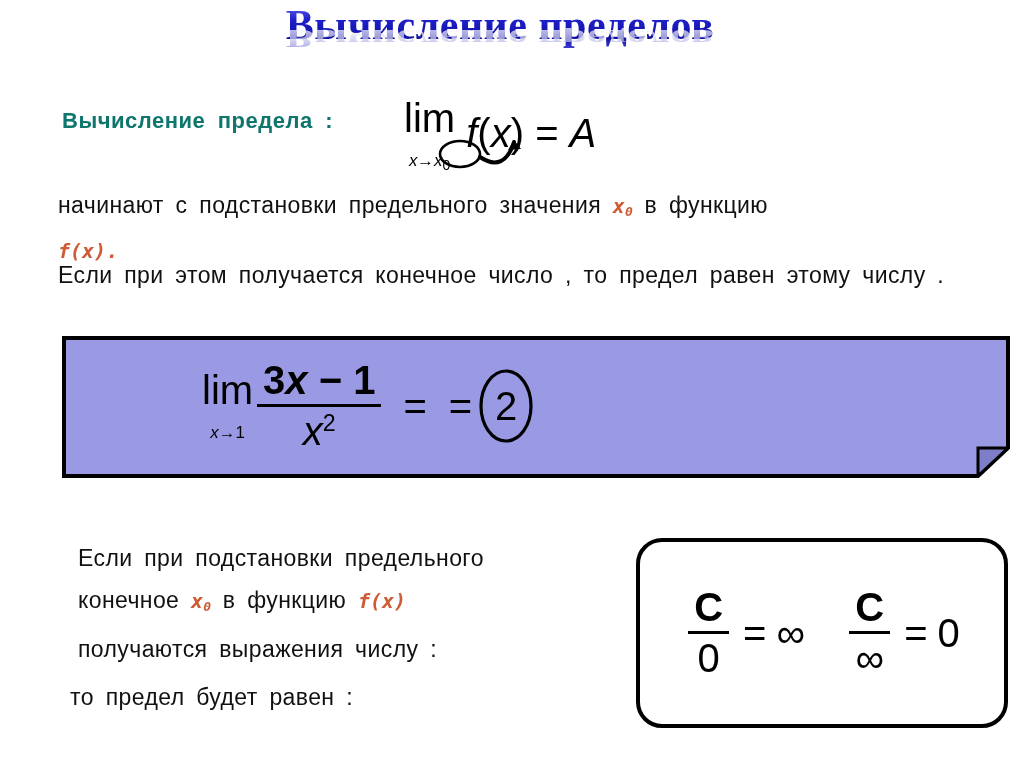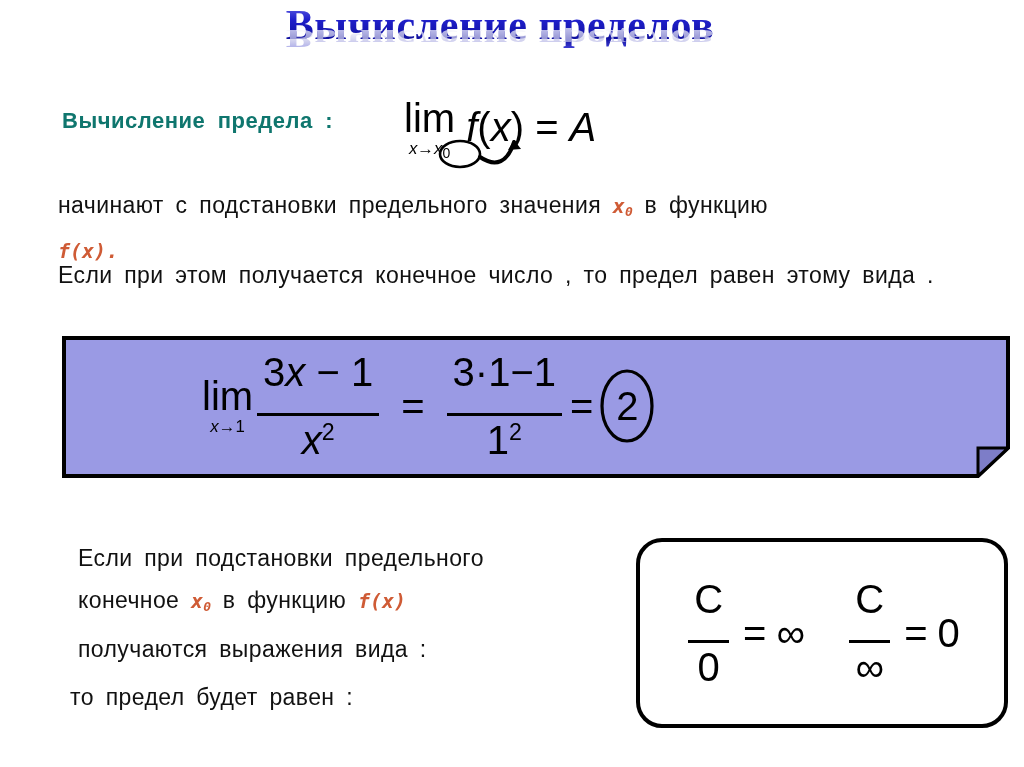--- a/index.html
+++ b/index.html
@@ -104,29 +104,29 @@
   }
   .mi { font-style: italic; }
   .limop {
     display: inline-flex;
     flex-direction: column;
     align-items: center;
     vertical-align: middle;
     justify-content: flex-end;
   }
   .limop .lim-top { font-size: 1em; line-height: 1em; }
-  .limop .lim-sub { font-size: 0.42em; line-height: 1.1em; margin-top: 2px; white-space: nowrap; }
+  .limop .lim-sub { font-size: 0.42em; line-height: 1.1em; margin-top: 14px; white-space: nowrap; }
   .frac {
     display: inline-flex;
     flex-direction: column;
     align-items: center;
     vertical-align: middle;
     margin: 0 4px;
   }
-  .frac .num { padding: 0 6px 18px 6px; }
+  .frac .num { padding: 0 6px 1px 6px; font-weight: bold; }
   .frac .den { padding: 2px 6px 0 6px; text-align: right; }
   .frac .bar {
     width: 100%;
     height: 3px;
     background: #000;
   }
   sup.exp { font-size: 0.58em; vertical-align: super; }
 
   
   #limit-formula {
@@ -254,21 +254,21 @@
     <path d="M76,59 C92,70 104,64 110,44" fill="none" stroke="#000" stroke-width="4" stroke-linecap="round"></path>
     <path d="M110,42 L104,52 L117,51 Z" fill="#000"></path>
   </svg>
 </div>
 
 <div class="body-text justified" style="left:58px; top:186px; width:900px;">
   <span>начинают  с  подстановки  предельного  значения </span><span class="accent"><span>x</span><sub>0</sub></span><span> в  функцию</span><br>
   <span class="accent">f(x).</span>
 </div>
 
-<div class="body-text justified" style="left:58px; top:256px; width:900px;">Если  при  этом  получается  конечное  число ,  то  предел  равен  этому  вида .</div>
+<div class="body-text justified" style="left:58px; top:256px; width:900px;">Если  при  этом  получается  конечное  число ,  то  предел  равен  этому  числу .</div>
 
 <div id="example-box">
   <svg class="shape" viewBox="0 0 948 142" preserveAspectRatio="none">
     <path d="M2,2 L946,2 L946,112 L916,140 L2,140 Z" fill="#9a9ae4" stroke="#000000" stroke-width="4"></path>
     <path d="M946,112 L916,140 L916,112 Z" fill="#7d7dc8" stroke="#000000" stroke-width="3"></path>
   </svg>
   <div class="content math">
     <span class="limop">
       <span class="lim-top">lim</span>
       <span class="lim-sub">
@@ -280,41 +280,34 @@
         <span>3</span><span class="mi">x</span>
         <span>−</span>
         <span>1</span>
       </span>
       <span class="bar"></span>
       <span class="den">
         <span class="mi">x</span><sup class="exp">2</sup>
       </span>
     </span>
     <span style="margin:0 18px;">=</span>
-    <span class="frac">
-      <span class="num">3·1−1</span>
-      <span class="bar"></span>
-      <span class="den">
-        <span>1</span><sup class="exp">2</sup>
-      </span>
-    </span>
     <span style="margin:0 4px;">=</span>
     <span id="circled-two">
       <svg viewBox="0 0 56 76">
         <ellipse cx="28" cy="38" rx="25" ry="35" fill="none" stroke="#000" stroke-width="3.2"></ellipse>
       </svg>
       <span>2</span>
     </span>
   </div>
 </div>
 
 <div class="body-text" style="left:78px; top:537px; width:520px; line-height:42px;">
   <span>Если  при  подстановки  предельного</span><br>
   <span>конечное </span><span class="accent"><span>x</span><sub>0</sub></span><span> в  функцию </span><span class="accent">f(x)</span><br>
-  <span>получаются  выражения  вида :</span>
+  <span>получаются  выражения  числу :</span>
 </div>
 
 <div class="body-text" style="left:70px; top:678px; width:520px;">то  предел  будет  равен :</div>
 
 <div id="cases-box">
   <div class="row math">
     <span class="case-item">
       <span class="frac">
         <span class="num">C</span>
         <span class="bar"></span>

